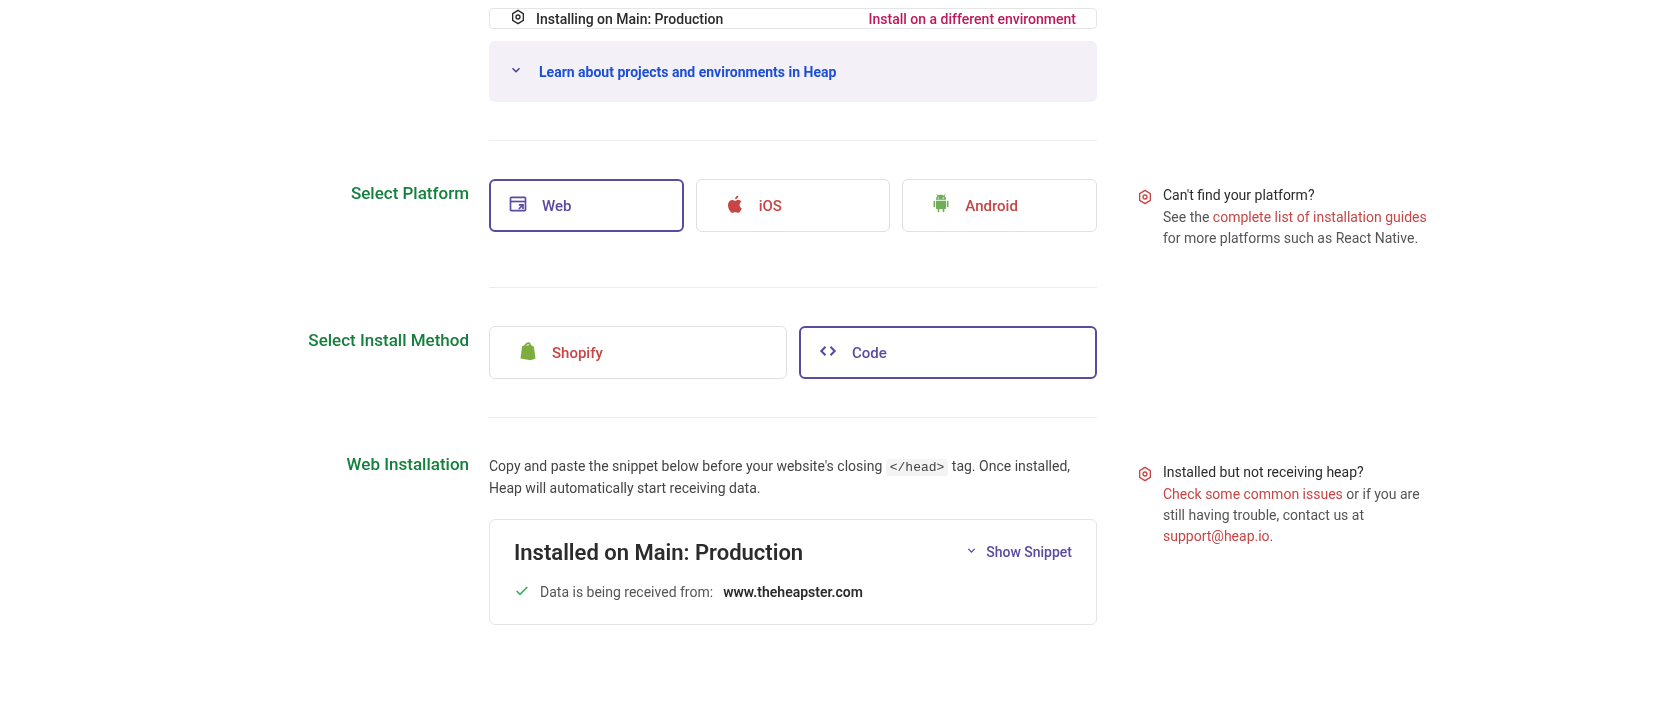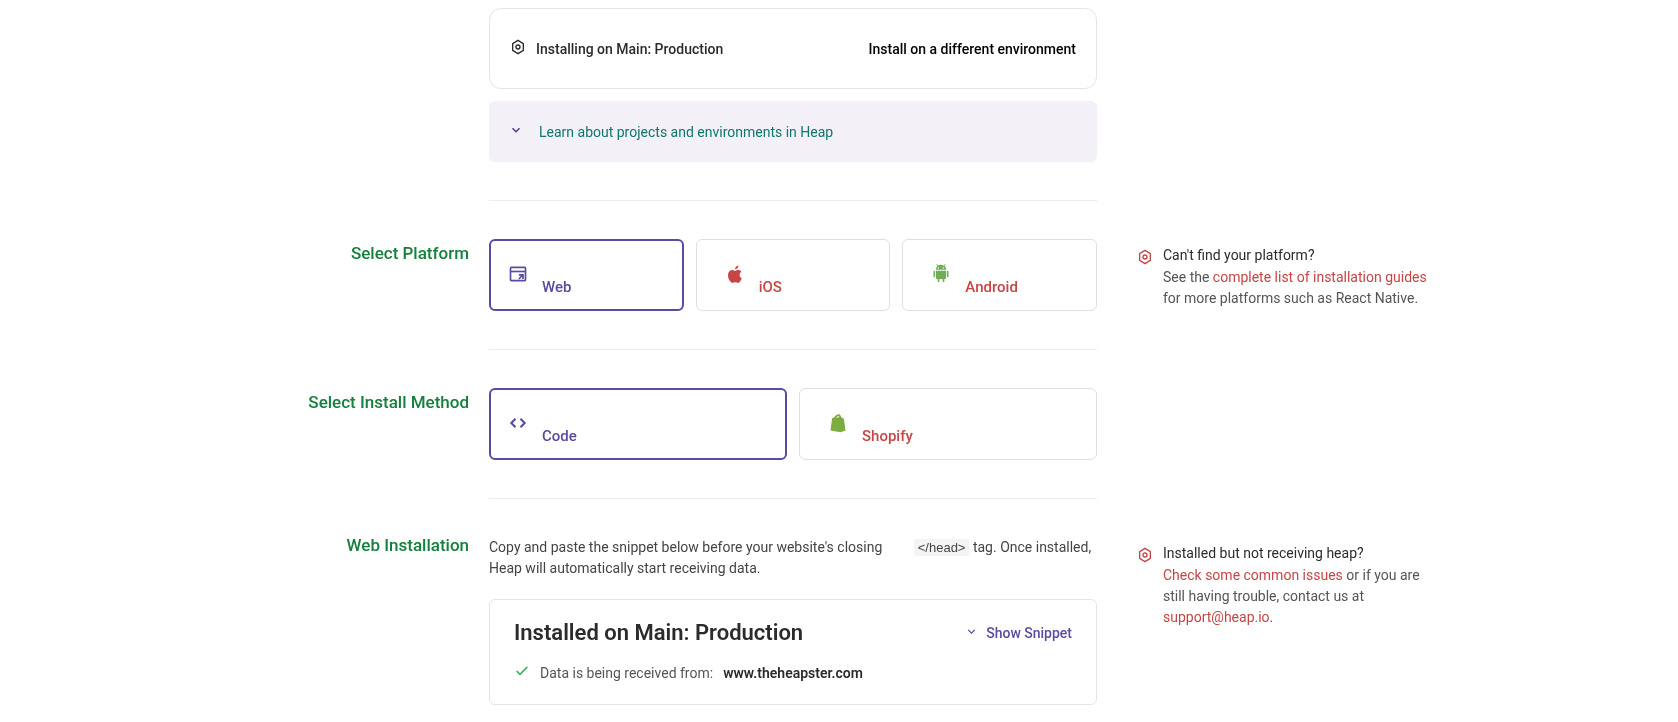--- a/index.html
+++ b/index.html
@@ -10,51 +10,51 @@
     body {
       font-family: -apple-system, BlinkMacSystemFont, "Segoe UI", Roboto, Helvetica, Arial, sans-serif;
       background: #fff;
       color: #2b2b2b;
       font-size: 14px;
     }
     .info-bar {
       display: flex;
       align-items: center;
       justify-content: space-between;
-      padding: 30px 20px;
+      padding: 0 20px;
       border: 1px solid #e5e5e5;
-      border-radius: 12px;
+      border-radius: 4px;
       margin: 4px 0 12px 0;
     }
     .info-bar-left {
       display: flex;
       align-items: center;
       gap: 10px;
     }
     .info-bar-left span {
       font-weight: 500;
       color: #2b2b2b;
     }
     .info-link {
-      color: #000000;
+      color: #be185d;
       font-weight: 500;
       cursor: pointer;
     }
     .learn-panel {
       background: #f3f1f7;
       border-radius: 6px;
       padding: 22px 20px;
       display: flex;
       align-items: center;
       gap: 16px;
       cursor: pointer;
     }
     .learn-panel span {
-      color: #0f766e;
-      font-weight: 400;
+      color: #1d4ed8;
+      font-weight: 700;
     }
     .section {
       border-top: 1px solid #ededed;
       margin-top: 38px;
       padding-top: 38px;
       position: relative;
     }
     .section-with-sidebar {
       display: grid;
       grid-template-columns: 608px 300px;
@@ -94,21 +94,20 @@
       cursor: pointer;
       background: #fff;
     }
     .tile.selected {
       border: 2px solid #5b4aa0;
       padding: 13px 17px;
     }
     .tile-label {
       font-weight: 500;
       font-size: 15px;
-      margin-top: 24px;
     }
     .tile-label.web { color: #5b4aa0; }
     .tile-label.ios { color: #c74545; }
     .tile-label.android { color: #c74545; }
     .tile-label.code { color: #5b4aa0; }
     .tile-label.shopify { color: #c74545; }
     .sidebar-tip {
       display: flex;
       gap: 10px;
       padding-top: 8px;
@@ -127,23 +126,22 @@
     }
     .install-body p {
       color: #444;
       line-height: 1.5;
       margin-bottom: 20px;
     }
     code.inline {
       background: #f4f4f4;
       padding: 1px 4px;
       border-radius: 3px;
-      font-family: Liberation Sans, sans-serif;
+      font-family: Liberation Mono, monospace;
       font-size: 13px;
-      margin-left: 28px;
     }
     .snippet-box {
       border: 1px solid #e5e5e5;
       border-radius: 6px;
       padding: 20px 24px 22px 24px;
     }
     .snippet-header {
       display: flex;
       justify-content: space-between;
       align-items: center;
@@ -264,36 +262,36 @@
                 <span>See the </span><a class="tip-link">complete list of installation guides</a><span> for more platforms such as React Native.</span>
               </div>
             </div>
           </div>
         </div>
       </div>
 
       <div class="section">
         <div class="section-label">Select Install Method</div>
         <div class="method-grid">
+          <div class="tile">
+            <span>
+              <svg width="20" height="20" viewBox="0 0 24 24" fill="#7cad3e">
+                <path d="M16 5l-1-2c-.5-1-1.5-1.5-2.5-1.5-2 0-4 1.5-5 4L5 6l-2 15 12 2 6-2-2-14-3-2zm-3.5-1c.5 0 1 .3 1.3.8l-4 1C10.3 4.6 11.3 4 12.5 4z"></path>
+              </svg>
+            </span>
+            <span class="tile-label shopify">Shopify</span>
+          </div>
           <div class="tile selected">
             <span>
               <svg width="20" height="20" viewBox="0 0 24 24" fill="none" stroke="#5b4aa0" stroke-width="2.5">
                 <polyline points="9 7 4 12 9 17"></polyline>
                 <polyline points="15 7 20 12 15 17"></polyline>
               </svg>
             </span>
             <span class="tile-label code">Code</span>
-          </div>
-          <div class="tile">
-            <span>
-              <svg width="20" height="20" viewBox="0 0 24 24" fill="#7cad3e">
-                <path d="M16 5l-1-2c-.5-1-1.5-1.5-2.5-1.5-2 0-4 1.5-5 4L5 6l-2 15 12 2 6-2-2-14-3-2zm-3.5-1c.5 0 1 .3 1.3.8l-4 1C10.3 4.6 11.3 4 12.5 4z"></path>
-              </svg>
-            </span>
-            <span class="tile-label shopify">Shopify</span>
           </div>
         </div>
       </div>
 
       <div class="section">
         <div class="section-label install-label">Web Installation</div>
         <div class="section-with-sidebar">
           <div class="install-body">
             <p>
               <span>Copy and paste the snippet below before your website's closing </span><code class="inline">&lt;/head&gt;</code><span> tag. Once installed, Heap will automatically start receiving data.</span>

